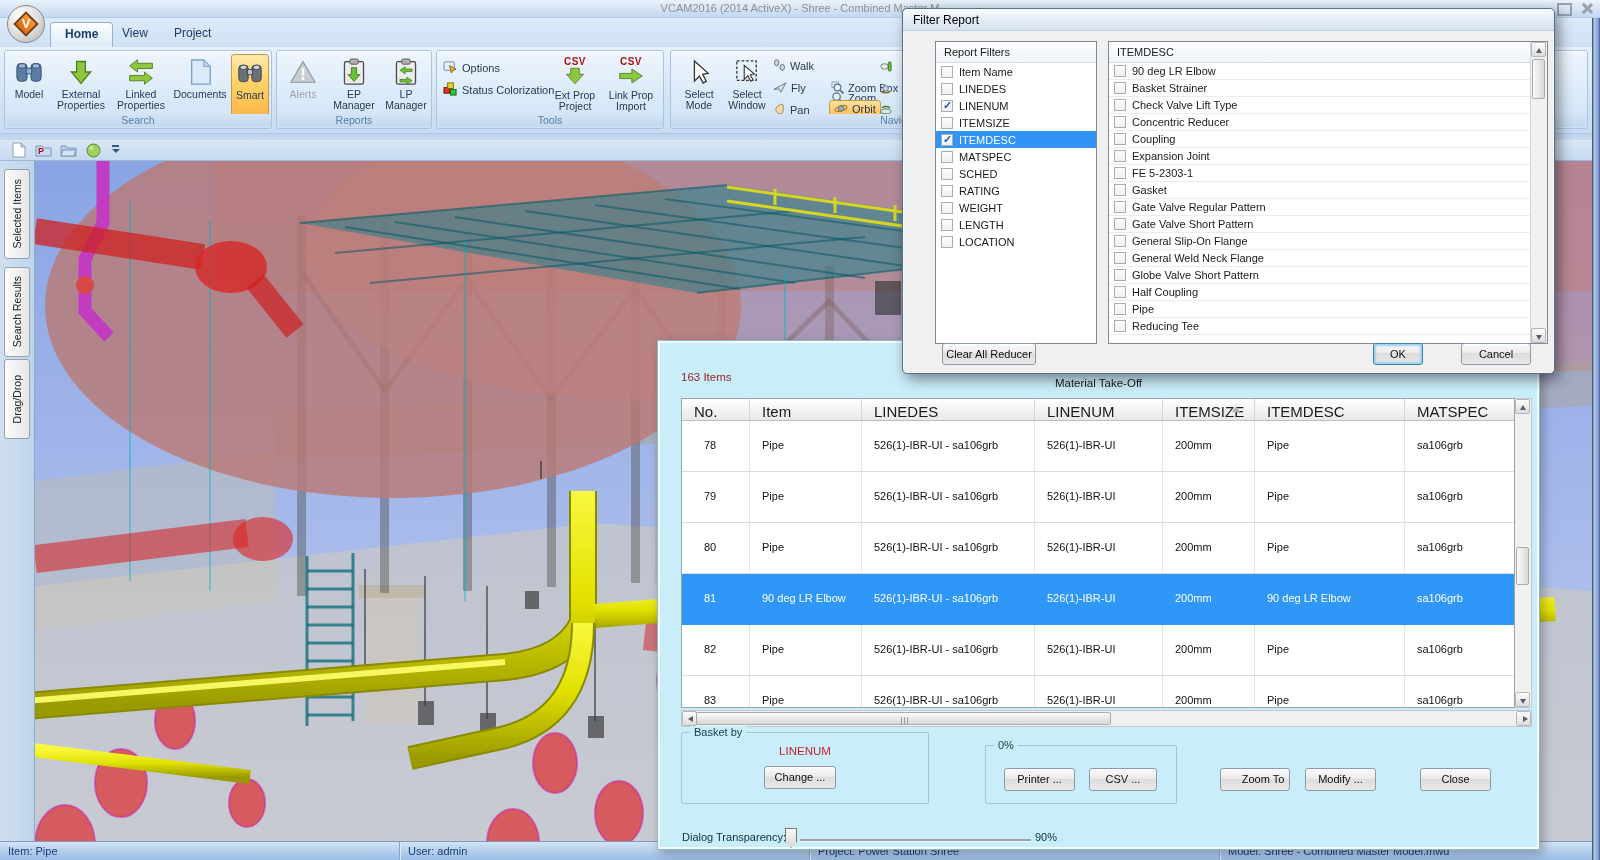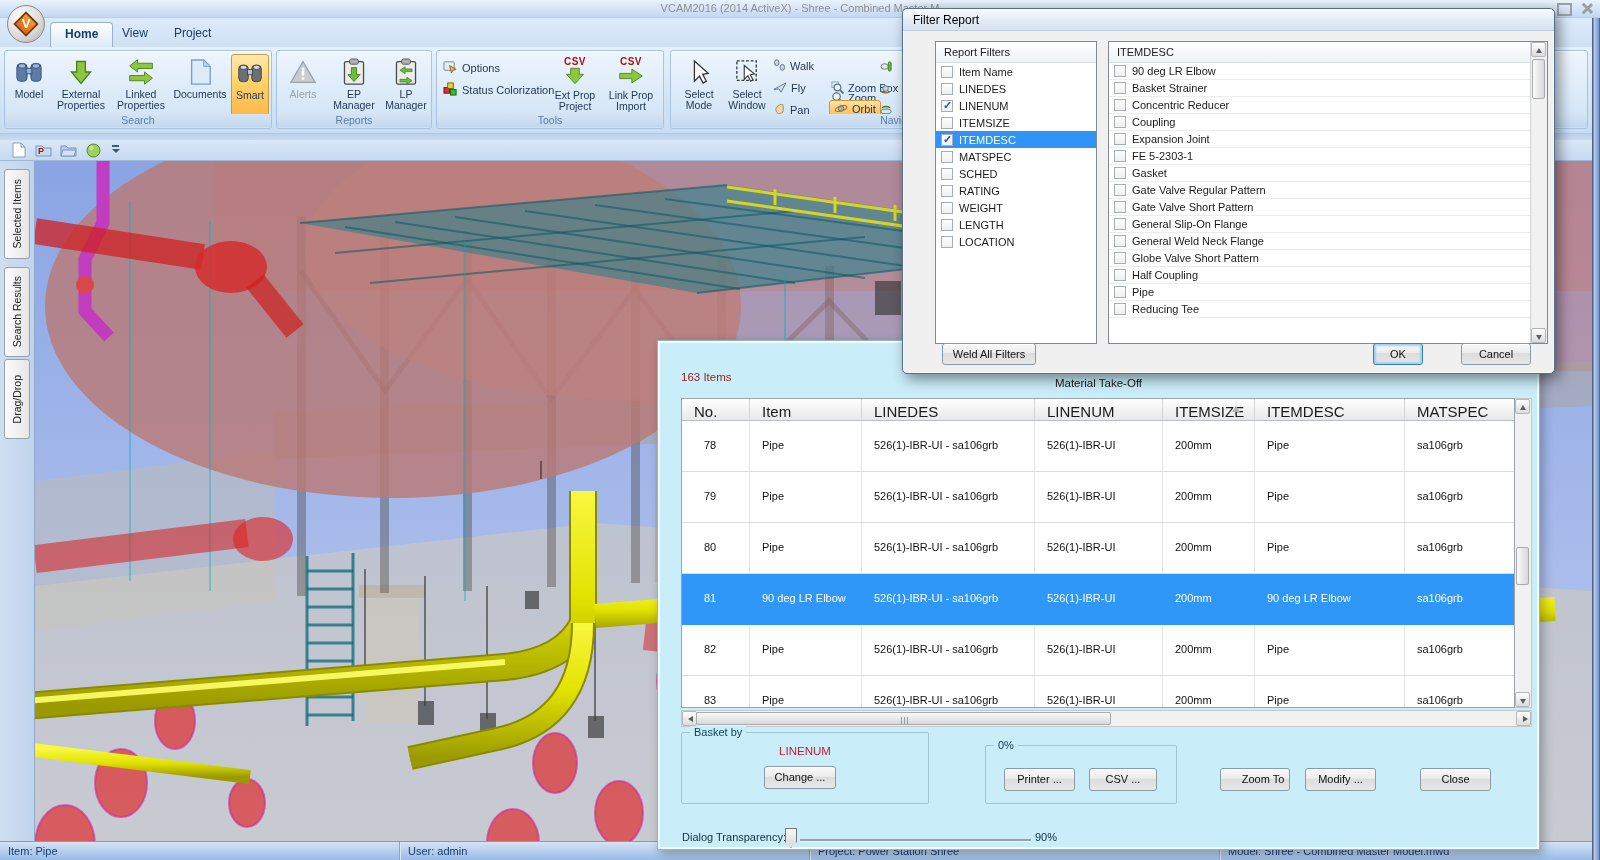--- a/index.html
+++ b/index.html
@@ -705,20 +705,24 @@
           <div class="fd-vitem">
             <span class="cb"></span>
             <span class="lbl">90 deg LR Elbow</span>
           </div>
           <div class="fd-vitem">
             <span class="cb"></span>
             <span class="lbl">Basket Strainer</span>
           </div>
           <div class="fd-vitem">
             <span class="cb"></span>
+            <span class="lbl">Check Valve Lift Type</span>
+          </div>
+          <div class="fd-vitem">
+            <span class="cb"></span>
             <span class="lbl">Concentric Reducer</span>
           </div>
           <div class="fd-vitem">
             <span class="cb"></span>
             <span class="lbl">Coupling</span>
           </div>
           <div class="fd-vitem">
             <span class="cb"></span>
             <span class="lbl">Expansion Joint</span>
           </div>
@@ -763,18 +767,18 @@
             <span class="lbl">Reducing Tee</span>
           </div>
         </div>
       <div class="fd-vscroll">
         <div class="sbtn up" style="left:0; top:0;"></div>
         <div class="sthumb" style="left:1px; top:17px; width:13px; height:40px;"></div>
         <div class="sbtn down" style="left:0; bottom:0;"></div>
       </div>
     </div>
 
-    <div class="btn" style="left:39px; top:334px; width:94px; height:22px; line-height:20px;">Weld All Filters</div>
+    <div class="btn" style="left:39px; top:334px; width:94px; height:22px; line-height:20px;">Clear All Reducer</div>
     <div class="btn focus" style="left:470px; top:334px; width:50px; height:22px; line-height:20px;">OK</div>
     <div class="btn" style="left:558px; top:334px; width:70px; height:22px; line-height:20px;">Cancel</div>
   </div>
 
 </div>
 
 </body></html>

